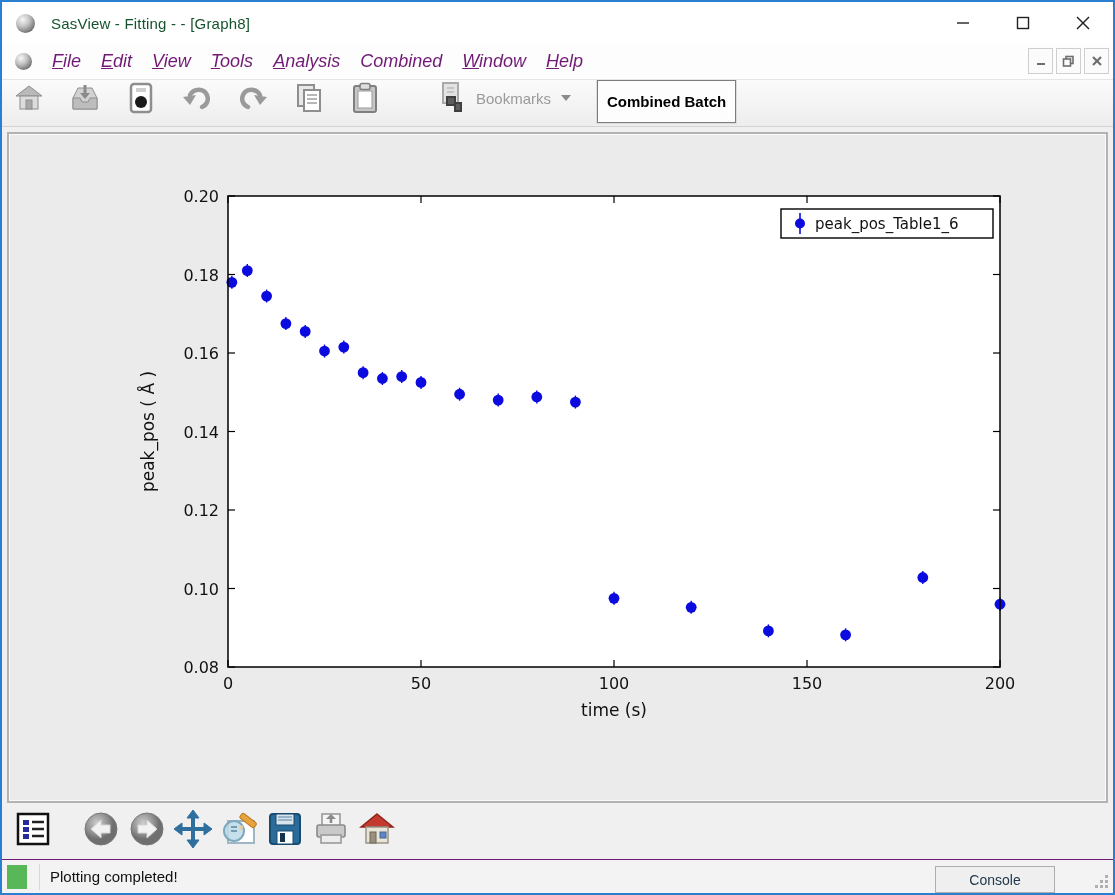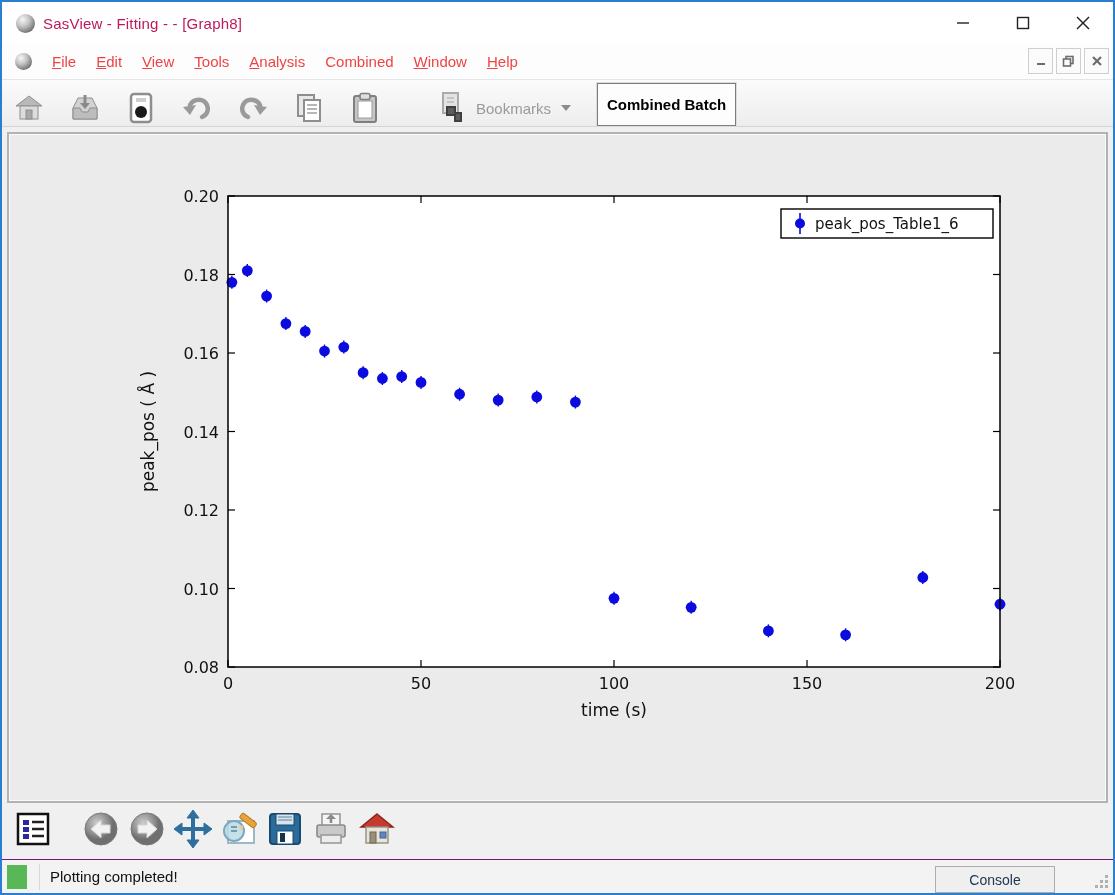--- a/index.html
+++ b/index.html
@@ -3,34 +3,34 @@
 <meta charset="utf-8">
 <style>
   * { margin:0; padding:0; box-sizing:border-box; }
   html,body { width:1115px; height:895px; font-family:"Liberation Sans", sans-serif; background:#fff; }
   .window { width:1115px; height:895px; border:2px solid #2a7fd0; background:#f0f0f0; position:relative; display:flex; flex-direction:column; overflow:hidden; }
 
   
   .titlebar { height:42px; background:#ffffff; display:flex; align-items:center; position:relative; flex:0 0 auto; }
   .sphere { width:19px; height:19px; border-radius:50%; background:radial-gradient(circle at 35% 30%, #f7f7f7, #c2c2c2 38%, #7a7a7a 72%, #4c4c4c 100%); display:inline-block; flex:0 0 auto; }
   .titlebar .sphere { margin-left:14px; }
-  .title-text { margin-left:8px; font-size:15px; color:#be185d; letter-spacing:.2px; }
+  .title-text { margin-left:16px; font-size:15px; color:#14532d; letter-spacing:.2px; }
   .win-controls { position:absolute; right:0; top:0; height:42px; display:flex; }
   .win-btn { width:60px; height:42px; display:flex; align-items:center; justify-content:center; }
 
   
   .menubar { height:36px; background:#fdfdfd; display:flex; align-items:center; position:relative; border-bottom:1px solid #e6e6e6; flex:0 0 auto; }
   .menubar .sphere { width:17px; height:17px; margin-left:13px; margin-right:10px; }
-  .menu-item { font-size:15px; color:#ef4444; padding:6px 10px; cursor:default; }
+  .menu-item { font-size:18px; color:#701a75; padding:6px 10px; cursor:default;font-style:italic; }
   .menu-item u { text-decoration:underline; }
   .mdi-controls { position:absolute; right:4px; top:4px; display:flex; gap:3px; }
   .mdi-btn { width:25px; height:26px; background:#fbfbfb; border:1px solid #cfcfcf; display:flex; align-items:center; justify-content:center; }
 
   
-  .toolbar { height:47px; background:linear-gradient(#fbfbfb,#ededed); border-bottom:1px solid #d4d4d4; display:flex; align-items:flex-end; padding-left:10px; flex:0 0 auto; }
+  .toolbar { height:47px; background:linear-gradient(#fbfbfb,#ededed); border-bottom:1px solid #d4d4d4; display:flex; align-items:flex-start; padding-left:10px; flex:0 0 auto; }
   .tb-icon { width:34px; height:36px; display:flex; align-items:center; justify-content:center; margin-right:22px; }
   .bookmarks-group { display:flex; align-items:center; margin-left:32px; }
   .bookmarks-label { color:#9a9a9a; font-size:15px; margin:0 6px 0 6px; }
   .tri-down { width:0; height:0; border-left:5px solid transparent; border-right:5px solid transparent; border-top:6px solid #8b8b8b; display:inline-block; margin-left:4px; }
   .combined-batch { margin-left:26px; background:#fdfdfd; border:1px solid #7d7d7d; outline:1px solid #dcdcdc; padding:12px 9px; font-size:15px; font-weight:700; color:#000; font-family:"Liberation Sans",sans-serif; }
 
   
   .content { flex:1 1 auto; background:#f0f0f0; position:relative; display:flex; flex-direction:column; }
   .plot-panel { margin:5px 5px 0 5px; height:671px; border:2px solid #b3b3b3; box-shadow:inset 0 0 0 1px #fafafa; background:#ebebeb; flex:0 0 auto; }
   .plot-panel svg { display:block; }

